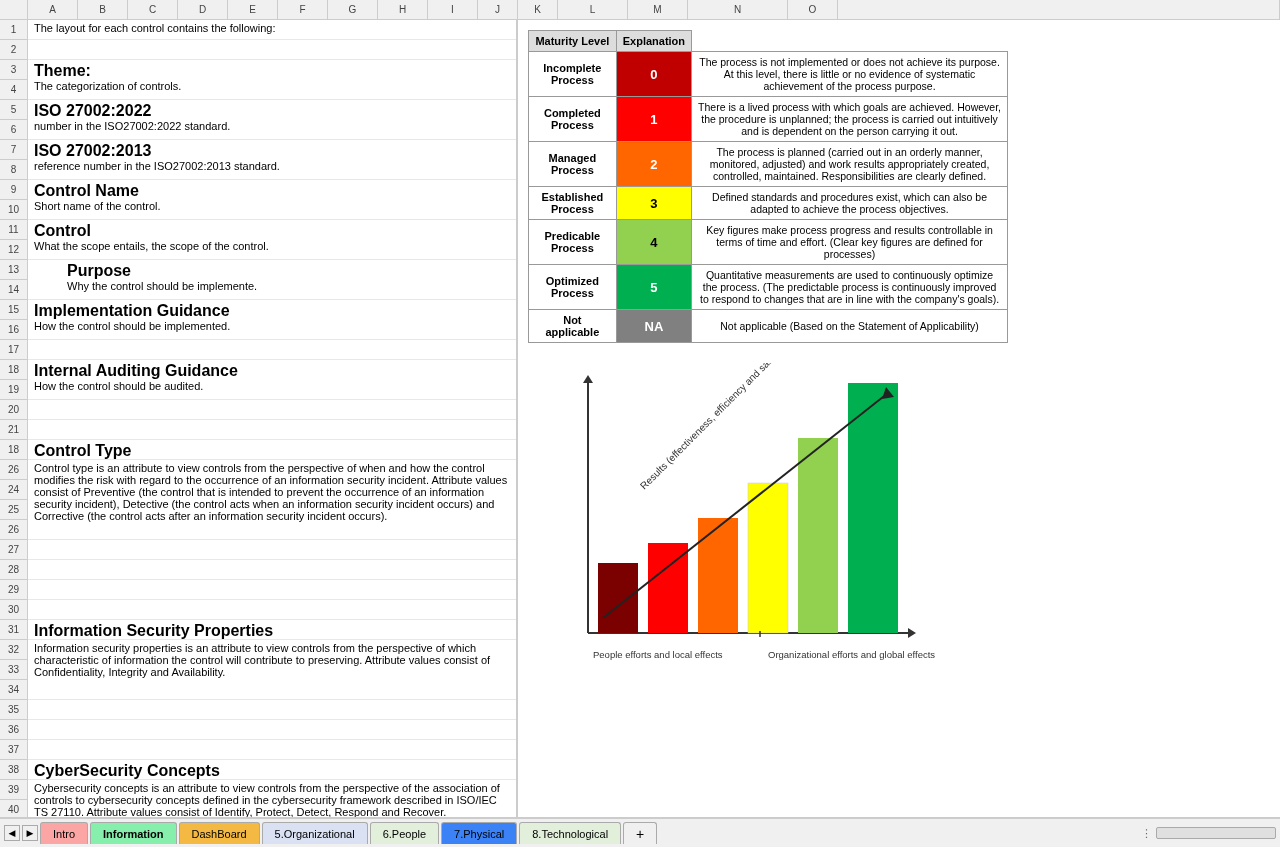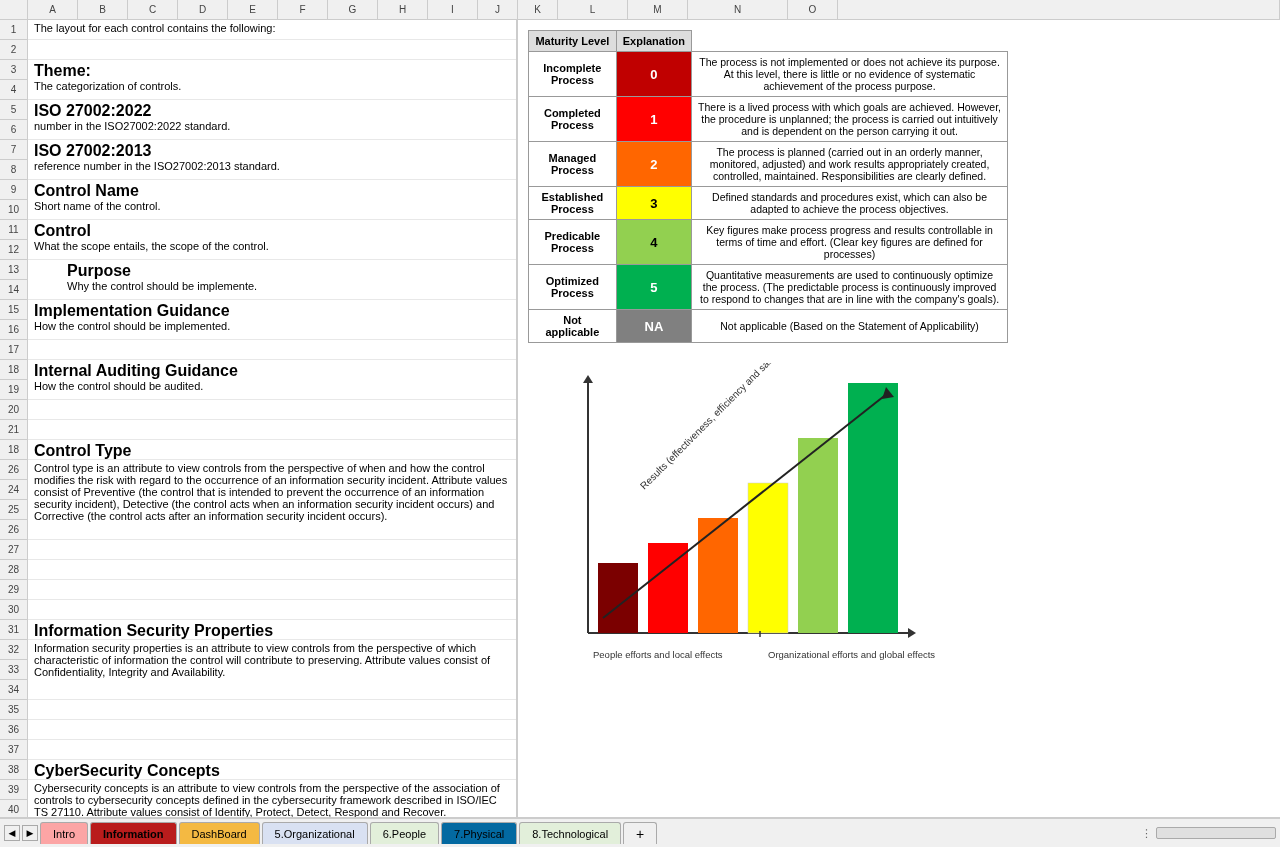--- a/index.html
+++ b/index.html
@@ -47,27 +47,27 @@
     .bg-3 .level-num { color: #000; }
     .bg-na .level-num { color: #ffffff; }
 
     
     .chart-area { width: 480px; position: relative; }
 
     
     .tab-bar { height: 30px; background: #f0f0f0; border-top: 2px solid #ccc; display: flex; align-items: center; padding: 0 4px; flex-shrink: 0; }
     .tab-nav-btn { width: 16px; height: 16px; border: 1px solid #aaa; background: #f0f0f0; cursor: pointer; display: flex; align-items: center; justify-content: center; font-size: 9px; margin-right: 2px; }
     .tab { height: 22px; padding: 0 12px; border: 1px solid #aaa; border-bottom: none; font-size: 11px; cursor: pointer; display: flex; align-items: center; margin-right: 2px; background: #f0f0f0; border-radius: 3px 3px 0 0; }
-    .tab.active { background: #b91c1c; font-weight: bold; }
+    .tab.active { background: #86efac; font-weight: bold; }
     .tab-intro { background: #fca5a5; }
     .tab-info { background: #c6efce; }
     .tab-dash { background: #f4b942; }
     .tab-org { background: #d9e1f2; }
     .tab-people { background: #e2efda; }
-    .tab-physical { background: #0369a1; }
+    .tab-physical { background: #3b82f6; }
     .tab-tech { background: #e2efda; }
     .tab-add { background: #f0f0f0; font-size: 14px; }
     .tab-spacer { flex: 1; }
     .tab-options { display: flex; align-items: center; gap: 4px; margin-left: 4px; }
     .tab-options span { font-size: 11px; color: #666; }
     .scroll-bar { width: 120px; height: 12px; background: #e0e0e0; border: 1px solid #aaa; border-radius: 2px; }
 
     
     .cw-A { width: 50px; }
     .cw-B { width: 50px; }

